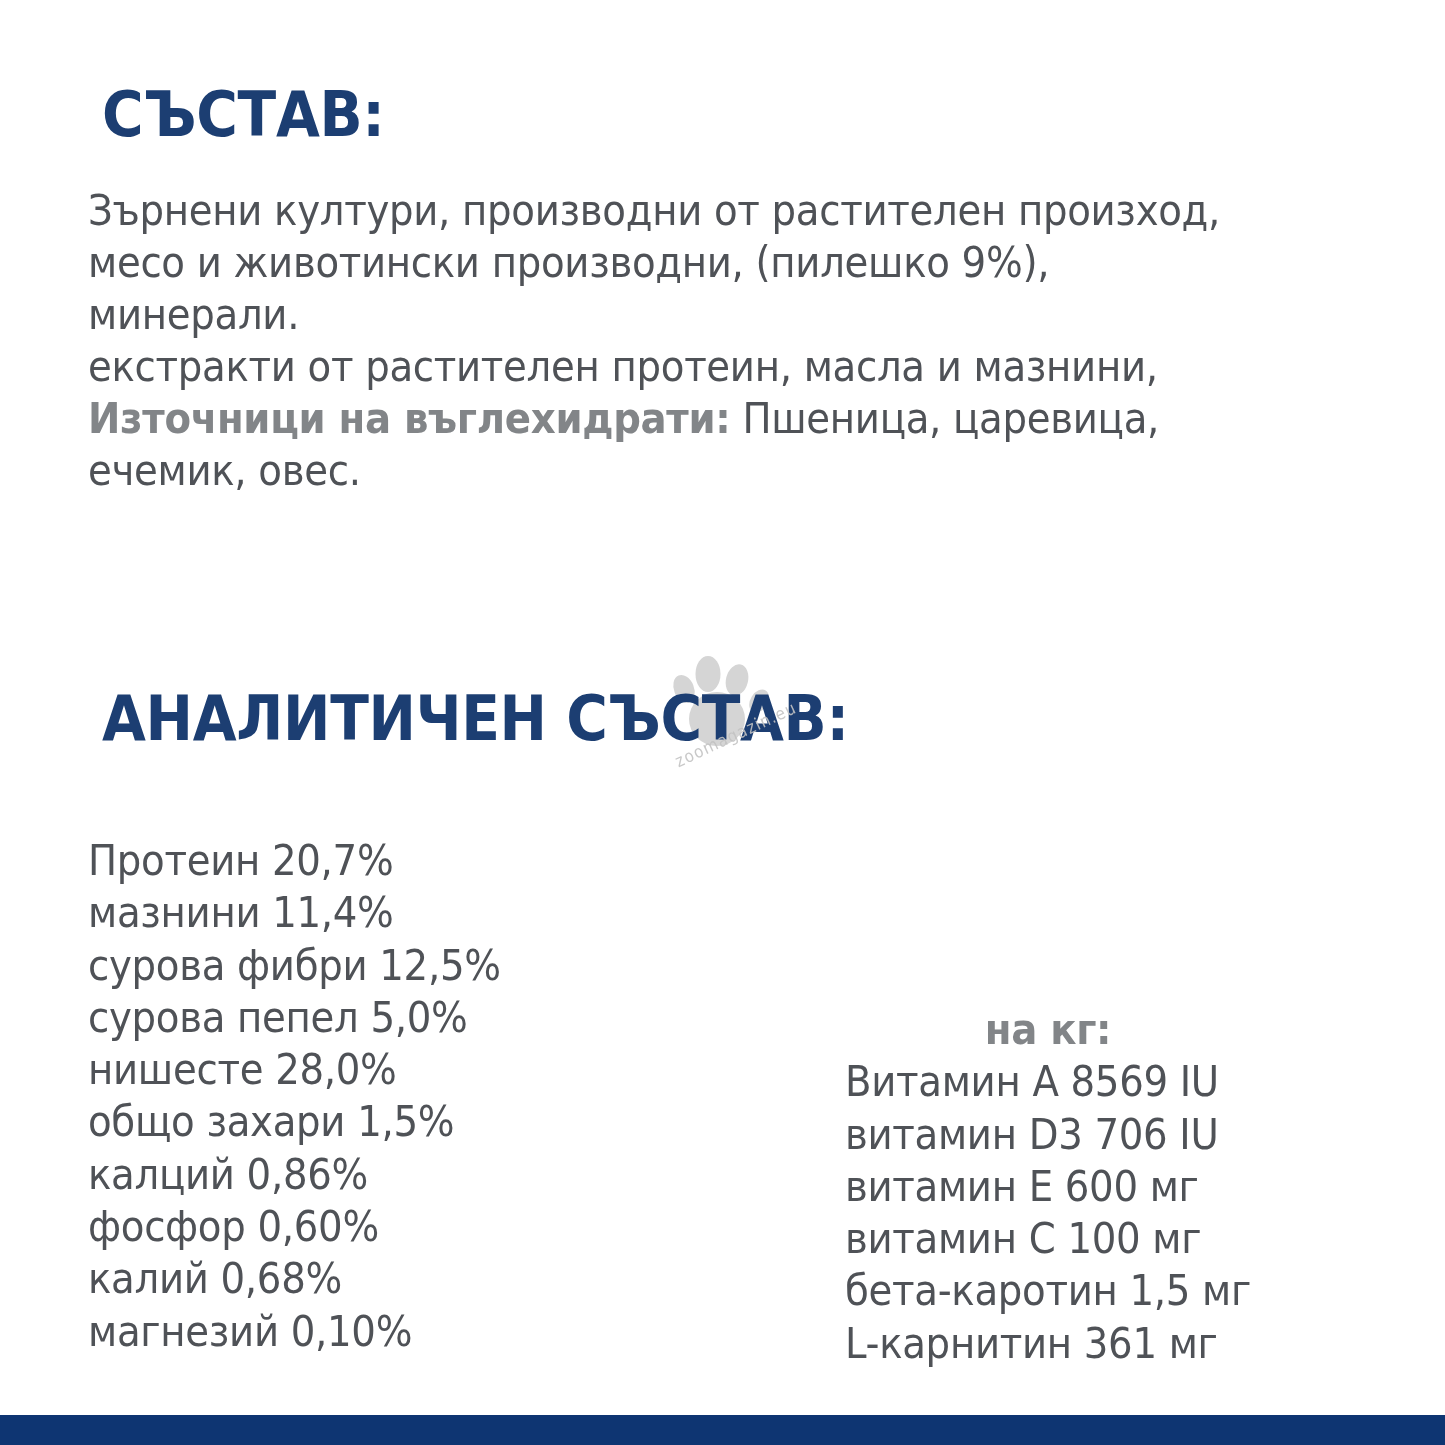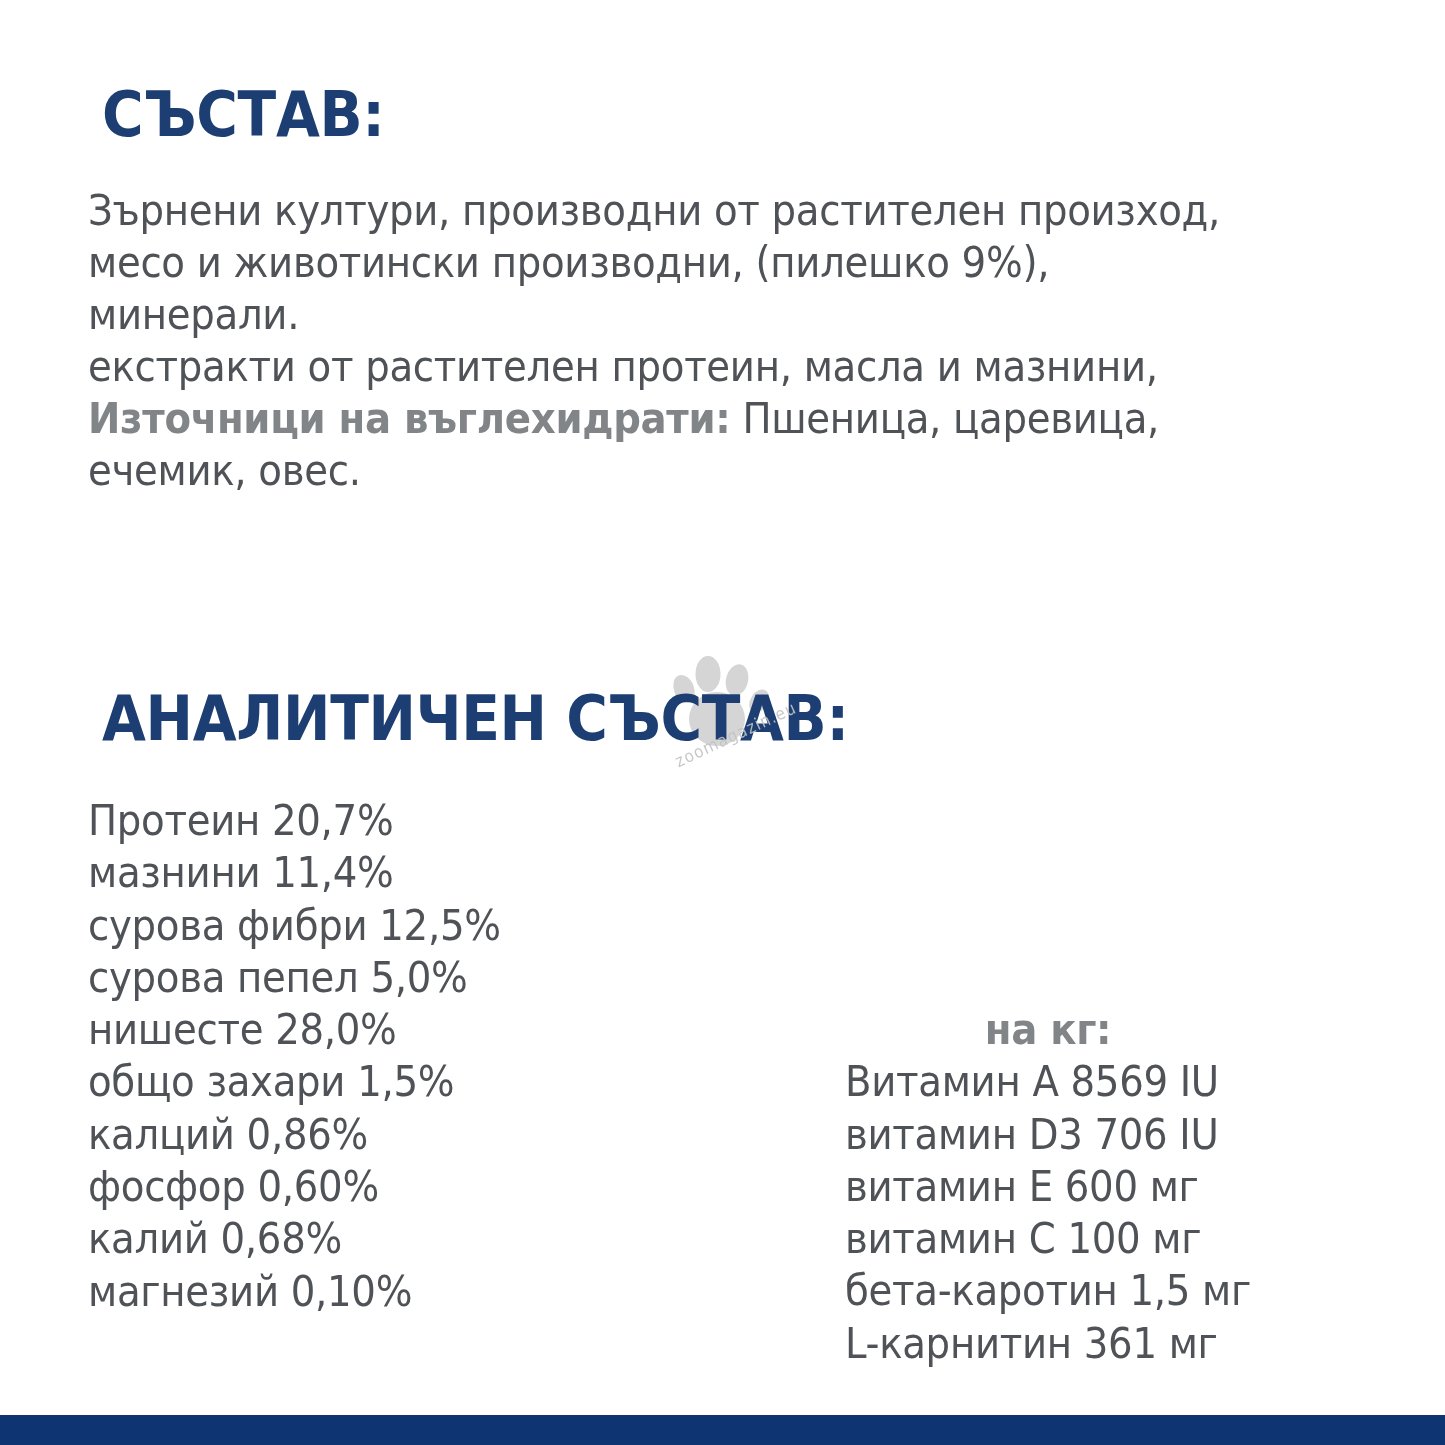--- a/index.html
+++ b/index.html
@@ -36,21 +36,21 @@
     z-index: 2;
   }
   .muted-bold {
     color: #828588;
     font-weight: bold;
     text-align: center;
   }
   #left-col {
     position: absolute;
     left: 88px;
-    top: 794px;
+    top: 834px;
     line-height: 52.3px;
     z-index: 2;
   }
   #right-col {
     position: absolute;
     left: 845px;
     top: 1003px;
     line-height: 52.3px;
     z-index: 2;
   }

